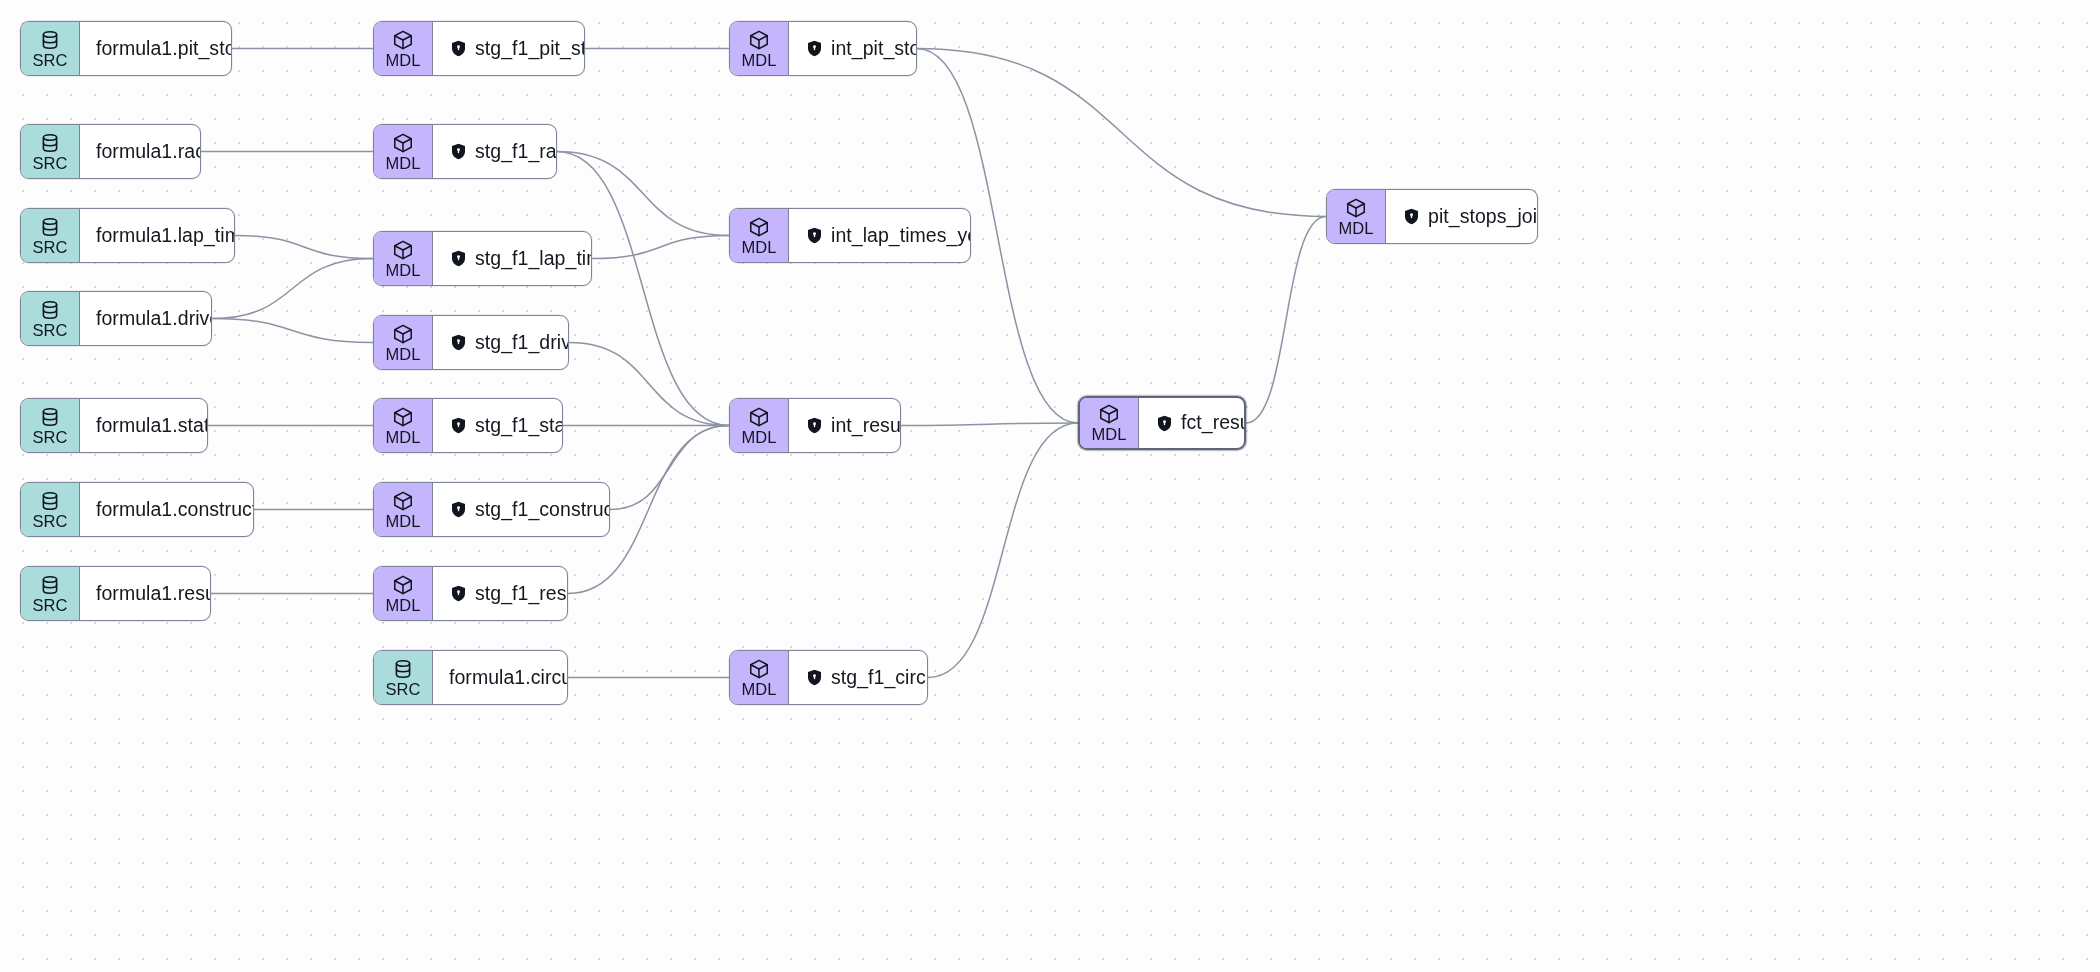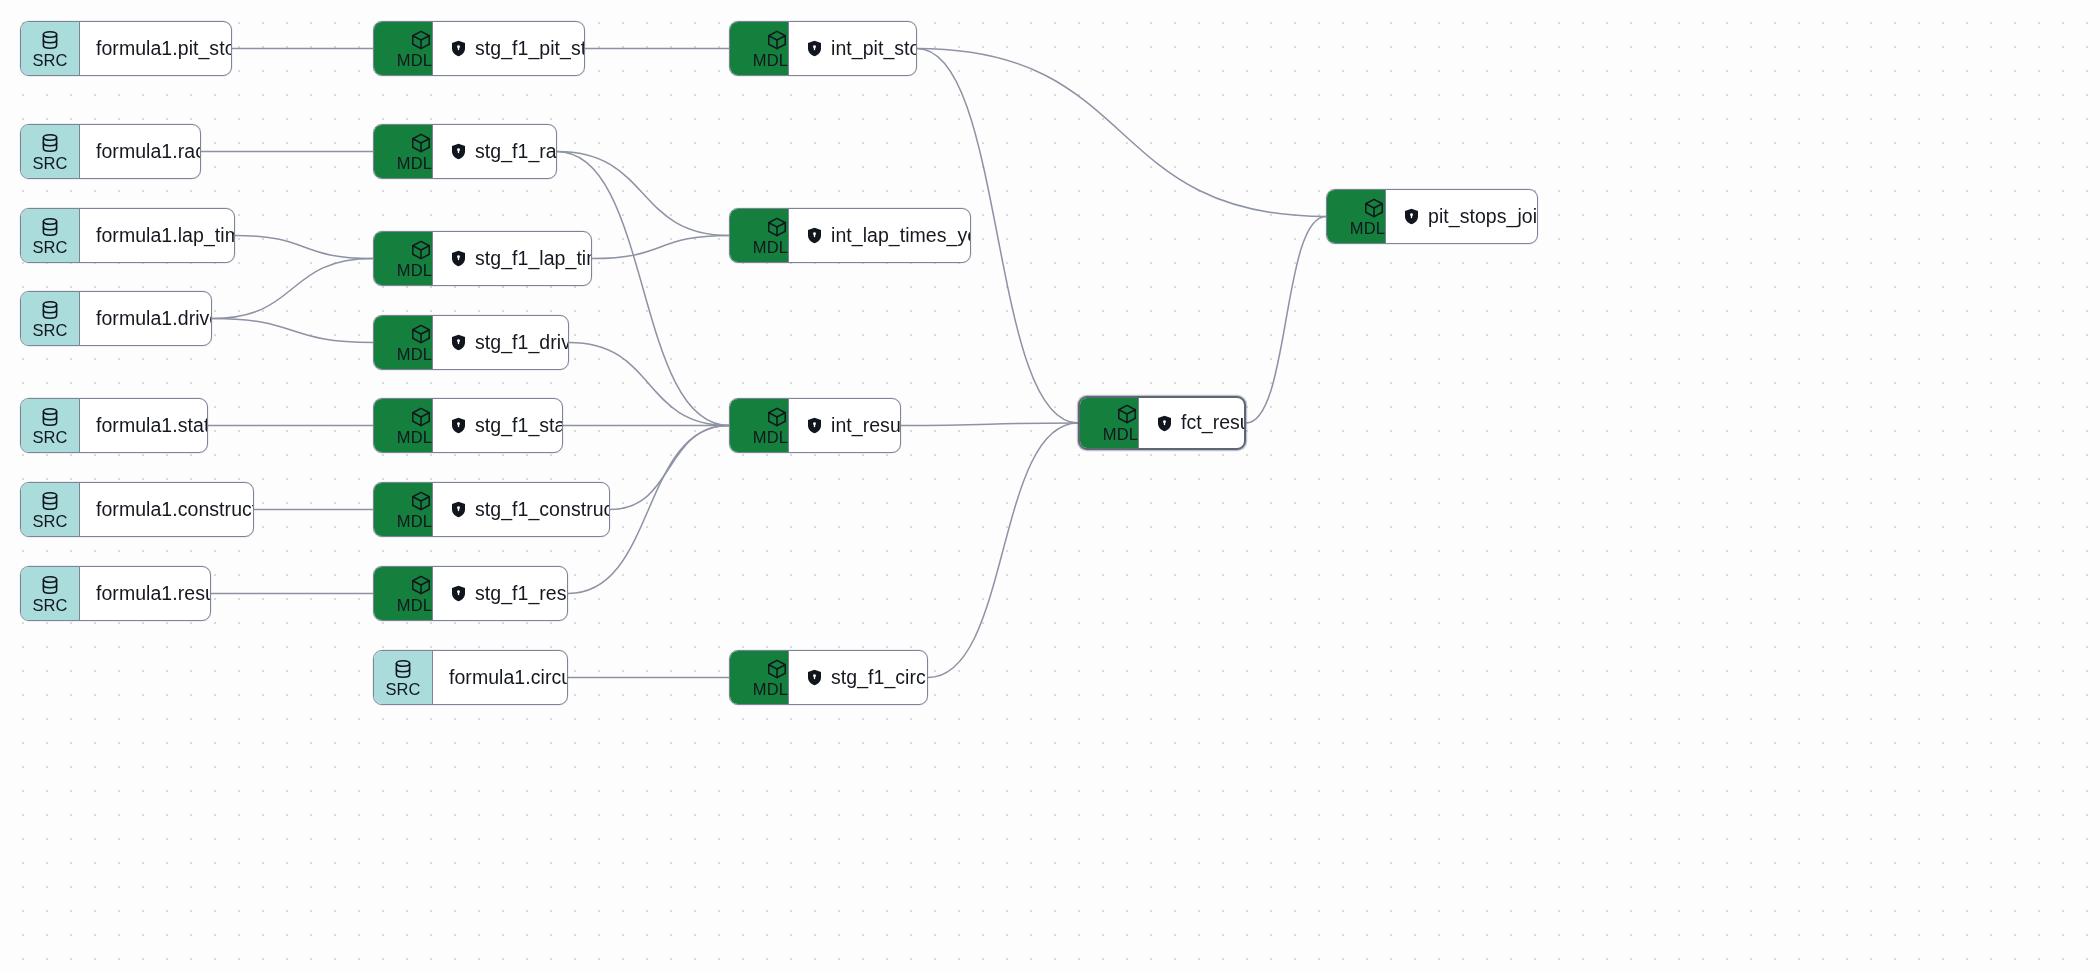--- a/index.html
+++ b/index.html
@@ -46,21 +46,21 @@
     flex: 0 0 58px;
     display: flex;
     flex-direction: column;
     align-items: center;
     justify-content: center;
     gap: 1px;
     border-right: 1.6px solid #7d8496;
     color: #1b1f2a;
   }
   .node.src .node-badge { background: #a9dcda; }
-  .node.mdl .node-badge { background: #15803d; align-items: flex-end; }
+  .node.mdl .node-badge { background: #c4b5fd; }
   .badge-icon {
     width: 22px;
     height: 22px;
     display: block;
     line-height: 0;
   }
   .badge-icon svg { display: block; }
   .badge-text {
     font-size: 16.5px;
     letter-spacing: 0.1px;

